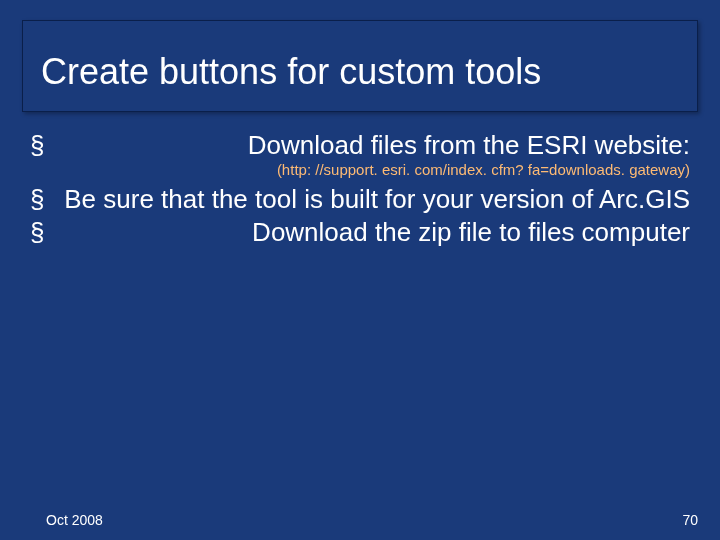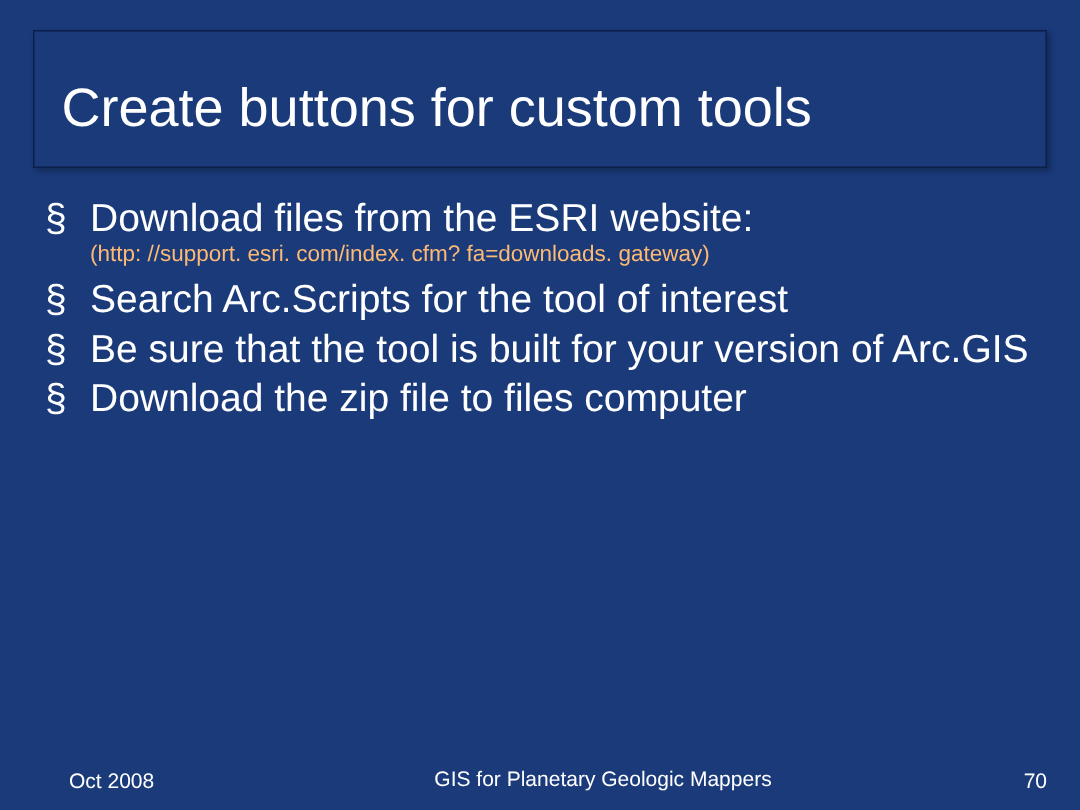--- a/index.html
+++ b/index.html
@@ -30,20 +30,21 @@
   ul.bullets {
     list-style: none;
   }
   ul.bullets > li {
     position: relative;
     padding-left: 30px;
     font-size: 26px;
     line-height: 1.18;
     color: #fff;
     margin-bottom: 2px;
+    text-align: right;
   }
   ul.bullets > li::before {
     content: "§";
     position: absolute;
     left: 0;
     top: 0;
     font-size: 26px;
     color: #fff;
   }
   .subnote {
@@ -80,28 +81,24 @@
   <h1>Create buttons for custom tools</h1>
 </div>
 
 <div class="content">
   <ul class="bullets">
     <li>
       <span>Download files from the ESRI website:</span>
       <span class="subnote">(http: //support. esri. com/index. cfm? fa=downloads. gateway)</span>
     </li>
     <li>
-      <span>Search Arc.Scripts for the tool of interest</span>
-    </li>
-    <li>
       <span>Be sure that the tool is built for your version of Arc.GIS</span>
     </li>
     <li>
       <span>Download the zip file to files computer</span>
     </li>
   </ul>
 </div>
 
 <div class="footer">
   <div class="left">Oct 2008</div>
-  <div class="center">GIS for Planetary Geologic Mappers</div>
   <div class="right">70</div>
 </div>
 
 </body></html>

